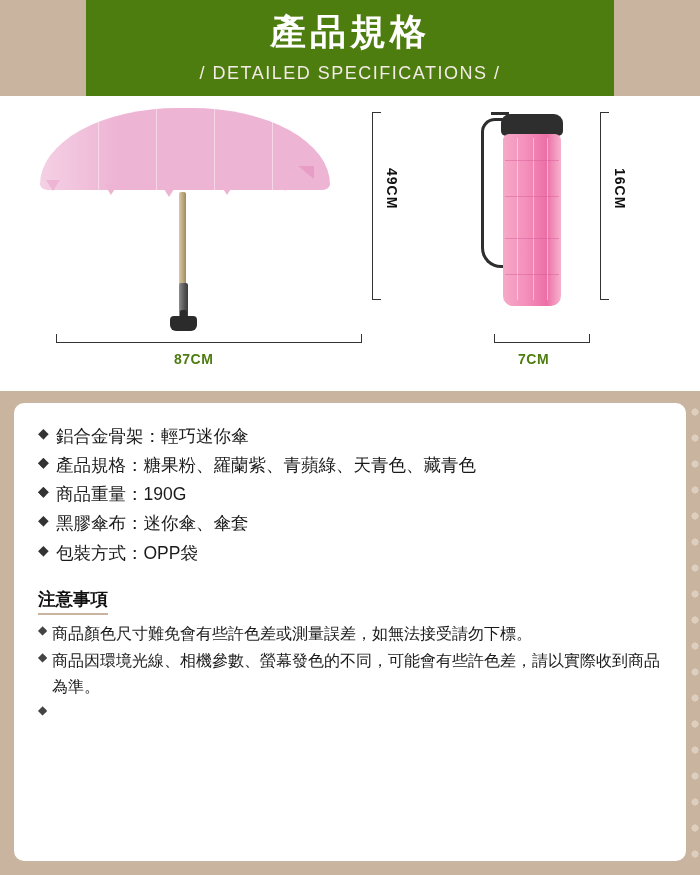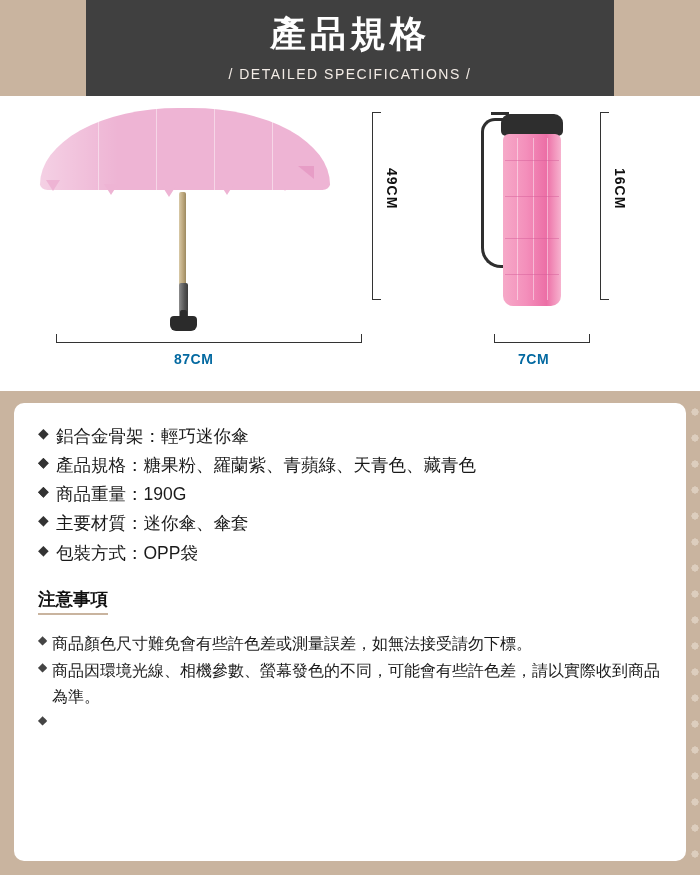--- a/index.html
+++ b/index.html
@@ -14,21 +14,21 @@
 
   
   .page {
     width: 700px;
     height: 875px;
     position: relative;
     background: #ffffff;
   }
   .header {
     height: 96px;
-    background: #404040;
+    background: #4d7c0f;
     position: relative;
     display: flex;
     flex-direction: column;
     align-items: center;
     justify-content: center;
   }
   .header .side-l, .header .side-r {
     position: absolute;
     top: 0;
     width: 86px;
@@ -41,21 +41,21 @@
     color: #ffffff;
     font-size: 36px;
     font-weight: bold;
     letter-spacing: 4px;
     line-height: 1.1;
     position: relative;
     z-index: 2;
   }
   .header-sub {
     color: #f3ece6;
-    font-size: 14px;
+    font-size: 18px;
     letter-spacing: 1.5px;
     margin-top: 12px;
     position: relative;
     z-index: 2;
   }
 
   
   .spec-area {
     position: relative;
     height: 295px;
@@ -206,21 +206,21 @@
     left: 16px;
     top: 4px;
     width: 18px;
     height: 3px;
     background: #2e2e2e;
   }
 
   
   .dim {
     position: absolute;
-    color: #0369a1;
+    color: #4d7c0f;
     font-size: 14px;
     font-weight: bold;
     letter-spacing: 0.5px;
   }
   .bracket-v {
     position: absolute;
     border-left: 1.5px solid #333;
     border-top: 1.5px solid #333;
     border-bottom: 1.5px solid #333;
     width: 9px;
@@ -279,21 +279,21 @@
     left: 0;
     top: 0;
     color: #333;
     font-size: 14px;
   }
   .spec-list li.cont { padding-left: 18px; }
   .notice-title {
     font-size: 17.5px;
     font-weight: bold;
     color: #111;
-    margin: 18px 0 16px 0;
+    margin: 18px 0 6px 0;
     display: inline-block;
     border-bottom: 2px solid #c9b49f;
     padding-bottom: 2px;
   }
   .notice-list { margin: 0; padding: 0; list-style: none; }
   .notice-list li {
     font-size: 16px;
     color: #1a1a1a;
     line-height: 1.6;
     position: relative;
@@ -388,21 +388,21 @@
         </li>
         <li>
           <span class="bullet">◆</span>
         </li>
         <li>
           <span class="bullet">◆</span>
           <span>商品重量：190G</span>
         </li>
         <li>
           <span class="bullet">◆</span>
-          <span>主要材質：迷你傘、傘套</span>
+          <span>黑膠傘布：迷你傘、傘套</span>
         </li>
         <li>
           <span class="bullet">◆</span>
           <span>包裝方式：OPP袋</span>
         </li>
       </ul>
 
       <div class="notice-title">注意事項</div>
 
       <ul class="notice-list">

